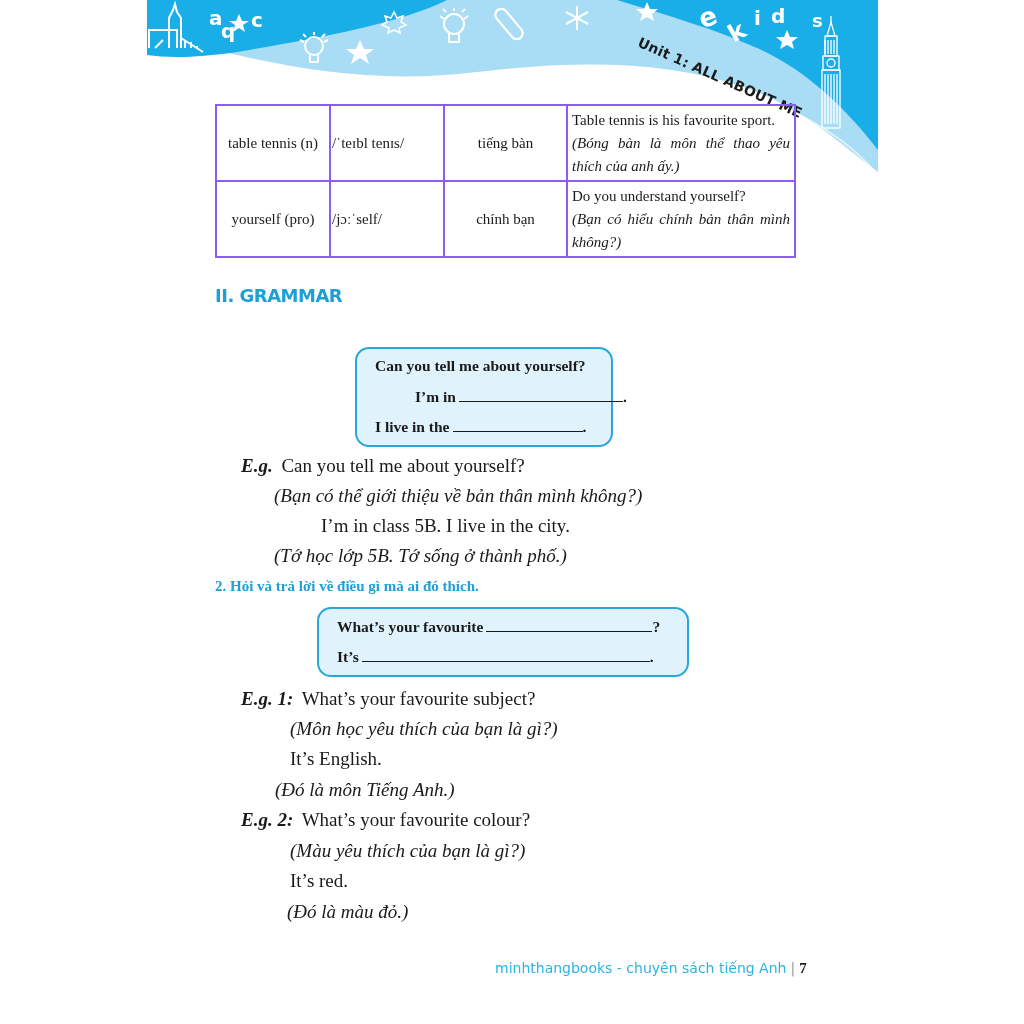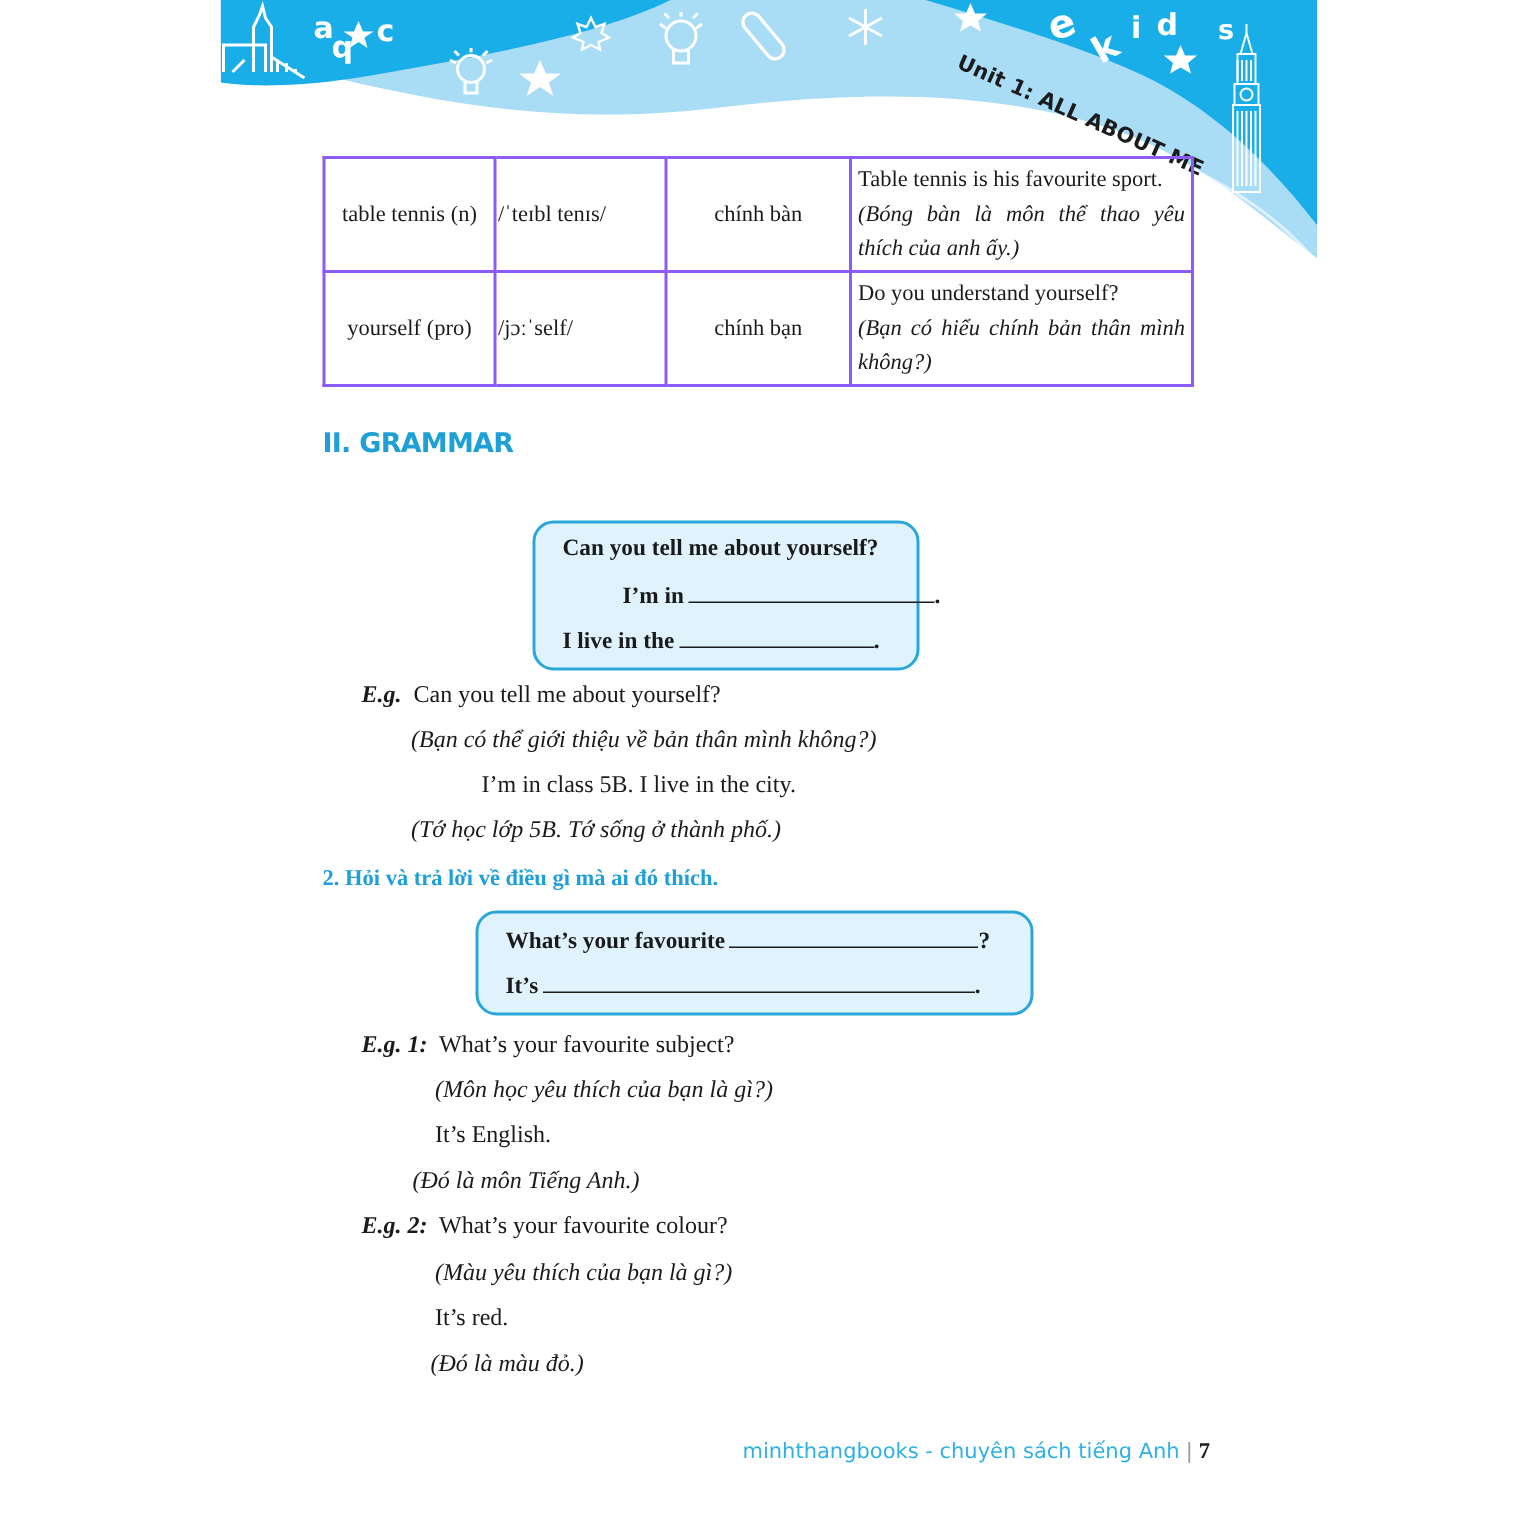--- a/index.html
+++ b/index.html
@@ -23,21 +23,21 @@
     .vocab .it { font-style: italic; display: block; }
 
     
     .section-title { position: absolute; left: 68px; top: 285px; font-family: "DejaVu Sans", sans-serif; font-weight: bold; font-size: 18px; color: #1e9fd6; letter-spacing: -0.5px; }
     .sub-title { position: absolute; left: 68px; font-weight: bold; font-size: 15px; color: #1e9fd6; }
 
     .pattern-box { position: absolute; background: #e0f3fc; border: 2px solid #2aa7d9; border-radius: 14px; font-weight: bold; font-size: 15.5px; }
     .pattern-box .line { position: absolute; left: 18px; white-space: nowrap; }
     .blank { display: inline-block; border-bottom: 1.5px solid #1a1a1a; height: 14px; vertical-align: baseline; margin-left: 3px; }
 
-    .text-line { position: absolute; font-size: 16px; white-space: nowrap; text-align: right; }
+    .text-line { position: absolute; font-size: 19px; white-space: nowrap; text-align: right; }
     .text-line.it { font-style: italic; font-family: Liberation Serif, serif; }
     .eg-label { font-weight: bold; font-style: italic; margin-right: 4px; }
 
     .footer { position: absolute; left: 348px; top: 960px; font-family: "DejaVu Sans", sans-serif; font-size: 14px; color: #2fb2e0; white-space: nowrap; }
     .footer .sep { color: #9a9a9a; margin: 0 4px; }
     .footer .pg { color: #1a1a1a; font-family: "Liberation Serif", serif; font-weight: bold; font-size: 15px; }
   </style>
 </head>
 <body>
 
@@ -112,21 +112,21 @@
     <span class="kids-letter" style="left:665px; top:10px; font-size:18px;">s</span>
 
     <div class="unit-title">Unit 1: ALL ABOUT ME</div>
   </div>
 
   <table class="vocab">
     <tbody>
         <tr>
       <td class="c1">table tennis (n)</td>
       <td class="c2">/ˈteɪbl tenɪs/</td>
-      <td class="c3">chính bàn</td>
+      <td class="c3">tiếng bàn</td>
       <td class="c4">
         <span>Table tennis is his favourite sport.</span>
         <span class="it">(Bóng bàn là môn thể thao yêu thích của anh ấy.)</span>
       </td>
     </tr>
     <tr>
       <td class="c1">yourself (pro)</td>
       <td class="c2">/jɔːˈself/</td>
       <td class="c3">chính bạn</td>
       <td class="c4">

